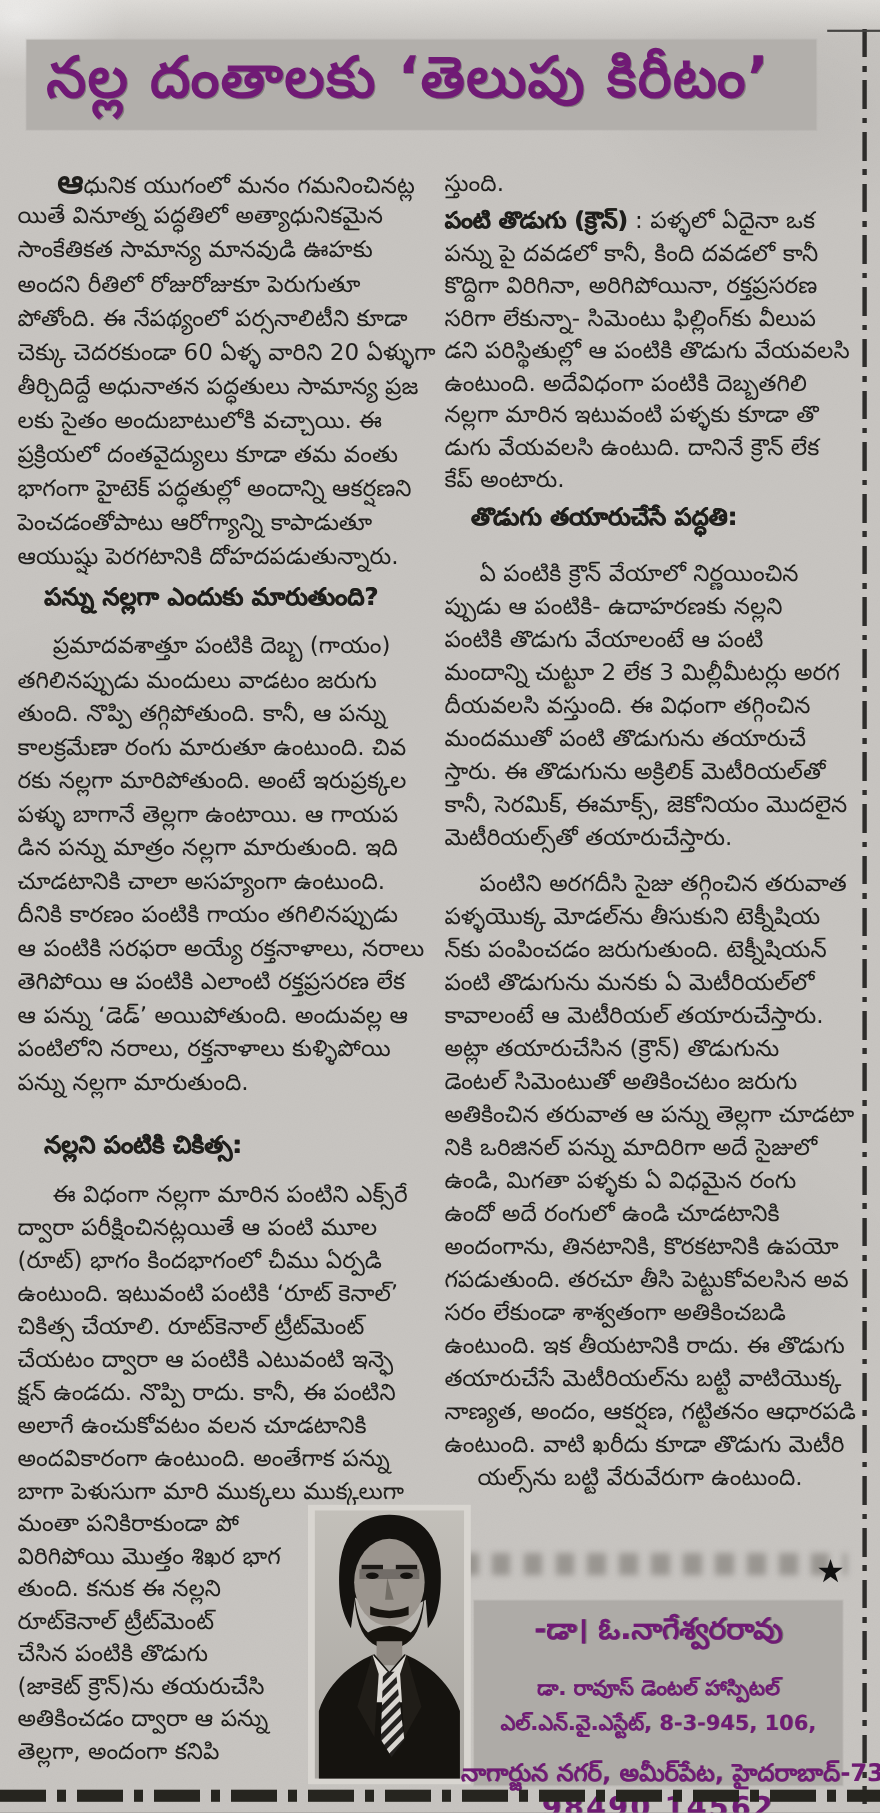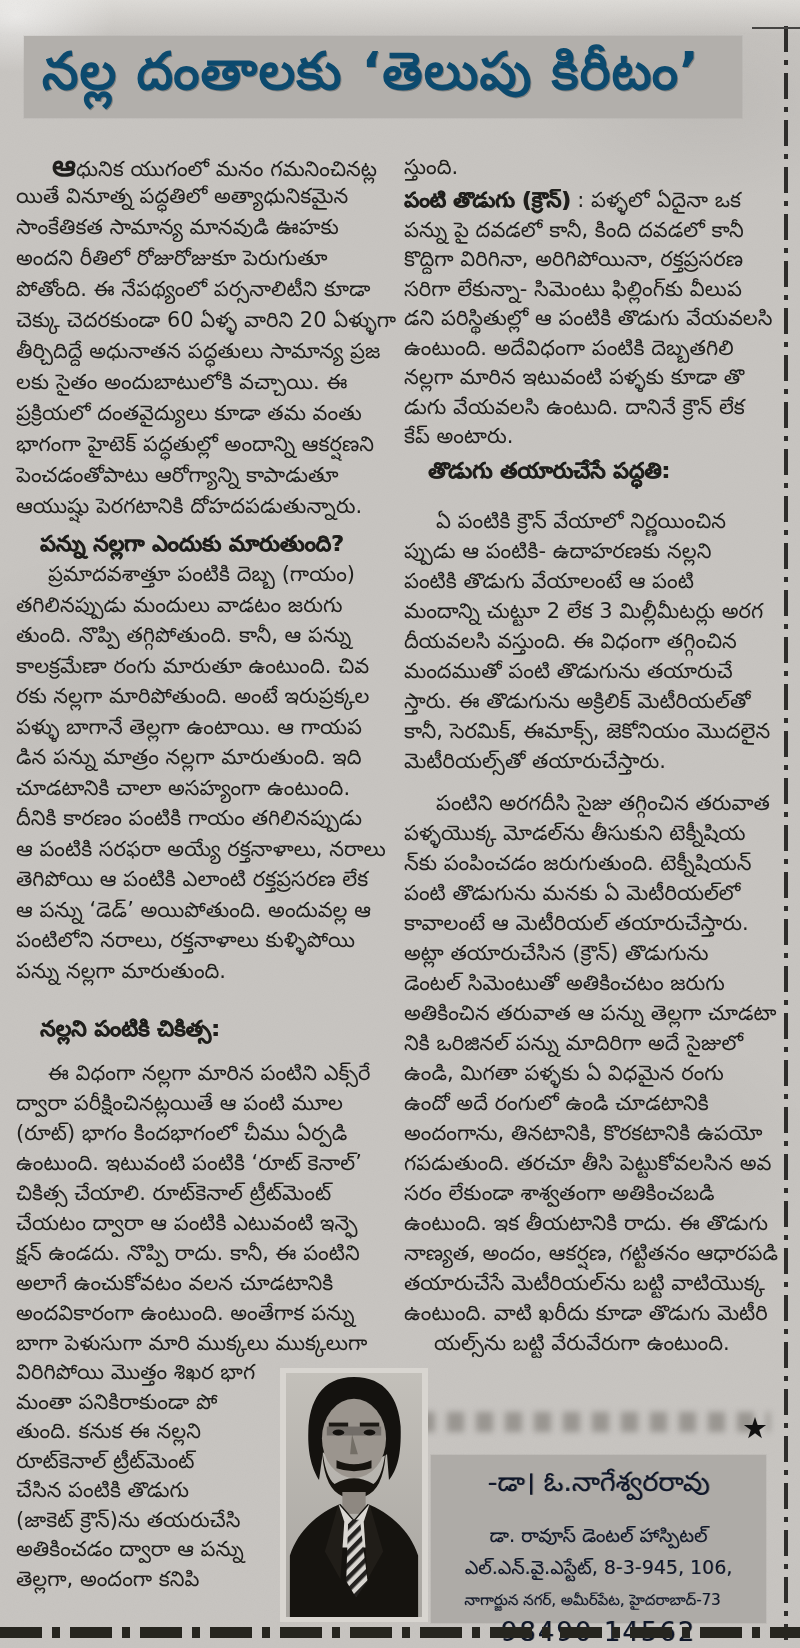--- a/index.html
+++ b/index.html
@@ -25,21 +25,21 @@
     background:repeating-linear-gradient(180deg,#2e2d2b 0 26px,rgba(0,0,0,0) 26px 34px,#2e2d2b 34px 39px,rgba(0,0,0,0) 39px 47px);
   }
   .crop-h{position:absolute;left:752px;top:27px;width:48px;height:2px;background:#454442;z-index:3;}
   
   .headline-box{
     position:absolute;left:24px;top:36px;width:718px;height:82px;z-index:4;
     background:#b2afab;display:flex;align-items:center;
     box-shadow:0 0 0 1px rgba(0,0,0,.03);
   }
   .headline{
-    font-size:52px;font-weight:700;letter-spacing:1px;color:#0c4a6e;
+    font-size:52px;font-weight:700;letter-spacing:1px;color:#701a75;
     padding-left:18px;white-space:nowrap;
     text-shadow:1px 1px 0 rgba(0,0,0,.28);
   }
   
   .col{position:absolute;z-index:4;font-size:21px;}
   .col.left{left:16px;top:150px;width:374px;}
   .col.right{left:404px;top:152px;width:346px;}
   .ln{white-space:nowrap;line-height:31px;height:31px;overflow:visible;}
   .list{display:contents;}
   .p2 .ln{line-height:30.5px;height:30.5px;}
@@ -50,46 +50,46 @@
   .ind > .ln:first-child{text-indent:32px;}
   .p6 > .ln:last-child{text-indent:30px;}
   .firstline{padding-left:36px;}
   .initial{font-weight:700;font-size:30px;}
   .lead-term{font-weight:700;text-shadow:.6px 0 0 #1f1e1b;}
   .subhead{
     font-weight:700;font-size:22px;line-height:30px;height:30px;
     padding-left:24px;white-space:nowrap;text-shadow:.5px 0 0 #1f1e1b;
   }
   .sh1{margin-top:7px;}
-  .p2m{margin-top:0;}
+  .p2m{margin-top:13px;}
   .sh2{margin-top:28px;}
   .p3m{margin-top:14px;}
   .p4m{margin-top:3px;}
   .sh3{margin-top:4px;}
   .p5m{margin-top:20px;}
   .p6m{margin-top:12px;}
   
   .photo{
     position:absolute;left:280px;top:1368px;width:148px;height:254px;z-index:5;
     background:#d8d5d0;padding:5px 6px;box-sizing:border-box;
   }
   .photo svg{display:block;width:100%;height:100%;}
   
   .star{position:absolute;left:742px;top:1414px;z-index:6;font-size:29px;color:#111;line-height:29px;}
   
   .byline-box{
     position:absolute;left:431px;top:1455px;width:335px;height:168px;z-index:6;
     background:#aeaba7;text-align:center;box-sizing:border-box;padding-top:11px;
     box-shadow:0 0 0 1px rgba(0,0,0,.04);
   }
-  .byline-box div{white-space:nowrap;font-weight:400;color:#0f172a;}
+  .byline-box div{white-space:nowrap;font-weight:700;color:#701a75;}
   .byl-author{font-size:27px;line-height:32px;color:#232220;text-shadow:1px 0 0 rgba(0,0,0,.35);}
   .byl-clinic{font-size:19px;line-height:27px;margin-top:24px;text-shadow:.6px 0 0 rgba(0,0,0,.3);}
   .byl-addr1{font-size:19px;line-height:27px;margin-top:5px;text-shadow:.6px 0 0 rgba(0,0,0,.3);}
-  .byl-addr2{font-size:15px;line-height:27px;margin-top:6px;margin-left:-12px;text-shadow:.6px 0 0 rgba(0,0,0,.3);}
+  .byl-addr2{font-size:22px;line-height:27px;margin-top:18px;margin-left:-12px;text-shadow:.6px 0 0 rgba(0,0,0,.3);}
   .byl-phone{font-size:26px;line-height:28px;margin-top:4px;letter-spacing:2px;text-shadow:.8px 0 0 rgba(0,0,0,.35);}
   
   .bottom-dashes{
     position:absolute;left:0;top:1627px;width:800px;height:11px;z-index:6;
     background:repeating-linear-gradient(90deg,#26251f 0 42px,rgba(0,0,0,0) 42px 52px,#26251f 52px 60px,rgba(0,0,0,0) 60px 70px);
   }
   
   .ghost{
     position:absolute;left:418px;top:1412px;width:352px;height:20px;z-index:3;
     background:repeating-linear-gradient(90deg,rgba(108,104,98,.5) 0 17px,rgba(108,104,98,0) 17px 29px);
@@ -139,22 +139,22 @@
         <div class="ln">(రూట్) భాగం కిందభాగంలో చీము ఏర్పడి</div>
         <div class="ln">ఉంటుంది. ఇటువంటి పంటికి ‘రూట్ కెనాల్’</div>
         <div class="ln">చికిత్స చేయాలి. రూట్‌కెనాల్ ట్రీట్‌మెంట్</div>
         <div class="ln">చేయటం ద్వారా ఆ పంటికి ఎటువంటి ఇన్ఫె</div>
         <div class="ln">క్షన్ ఉండదు. నొప్పి రాదు. కానీ, ఈ పంటిని</div>
         <div class="ln">అలాగే ఉంచుకోవటం వలన చూడటానికి</div>
         <div class="ln">అందవికారంగా ఉంటుంది. అంతేగాక పన్ను</div>
         <div class="ln">బాగా పెళుసుగా మారి ముక్కలు ముక్కలుగా</div>
       </div>
     <div class="para p3n">
+        <div class="ln">మంతా పనికిరాకుండా పో</div>
         <div class="ln">విరిగిపోయి మొత్తం శిఖర భాగ</div>
-        <div class="ln">మంతా పనికిరాకుండా పో</div>
         <div class="ln">తుంది. కనుక ఈ నల్లని</div>
         <div class="ln">రూట్‌కెనాల్ ట్రీట్‌మెంట్</div>
         <div class="ln">చేసిన పంటికి తొడుగు</div>
         <div class="ln">(జాకెట్ క్రౌన్)ను తయరుచేసి</div>
         <div class="ln">అతికించడం ద్వారా ఆ పన్ను</div>
         <div class="ln">తెల్లగా, అందంగా కనిపి</div>
       </div>
   </div>
 
   <div class="col right">
@@ -184,22 +184,22 @@
         <div class="ln">అట్లా తయారుచేసిన (క్రౌన్) తొడుగును</div>
         <div class="ln">డెంటల్ సిమెంటుతో అతికించటం జరుగు</div>
         <div class="ln">అతికించిన తరువాత ఆ పన్ను తెల్లగా చూడటా</div>
         <div class="ln">నికి ఒరిజినల్ పన్ను మాదిరిగా అదే సైజులో</div>
         <div class="ln">ఉండి, మిగతా పళ్ళకు ఏ విధమైన రంగు</div>
         <div class="ln">ఉందో అదే రంగులో ఉండి చూడటానికి</div>
         <div class="ln">అందంగాను, తినటానికి, కొరకటానికి ఉపయో</div>
         <div class="ln">గపడుతుంది. తరచూ తీసి పెట్టుకోవలసిన అవ</div>
         <div class="ln">సరం లేకుండా శాశ్వతంగా అతికించబడి</div>
         <div class="ln">ఉంటుంది. ఇక తీయటానికి రాదు. ఈ తొడుగు</div>
+        <div class="ln">తయారుచేసే మెటీరియల్‌ను బట్టి వాటియొక్క</div>
         <div class="ln">నాణ్యత, అందం, ఆకర్షణ, గట్టితనం ఆధారపడి</div>
-        <div class="ln">తయారుచేసే మెటీరియల్‌ను బట్టి వాటియొక్క</div>
         <div class="ln">ఉంటుంది. వాటి ఖరీదు కూడా తొడుగు మెటీరి</div>
         <div class="ln">యల్స్‌ను బట్టి వేరువేరుగా ఉంటుంది.</div>
       </div>
   </div>
 
   <div class="ghost"></div>
 
   <div class="photo">
     <svg viewBox="0 0 140 246" preserveAspectRatio="none">
       <defs>

